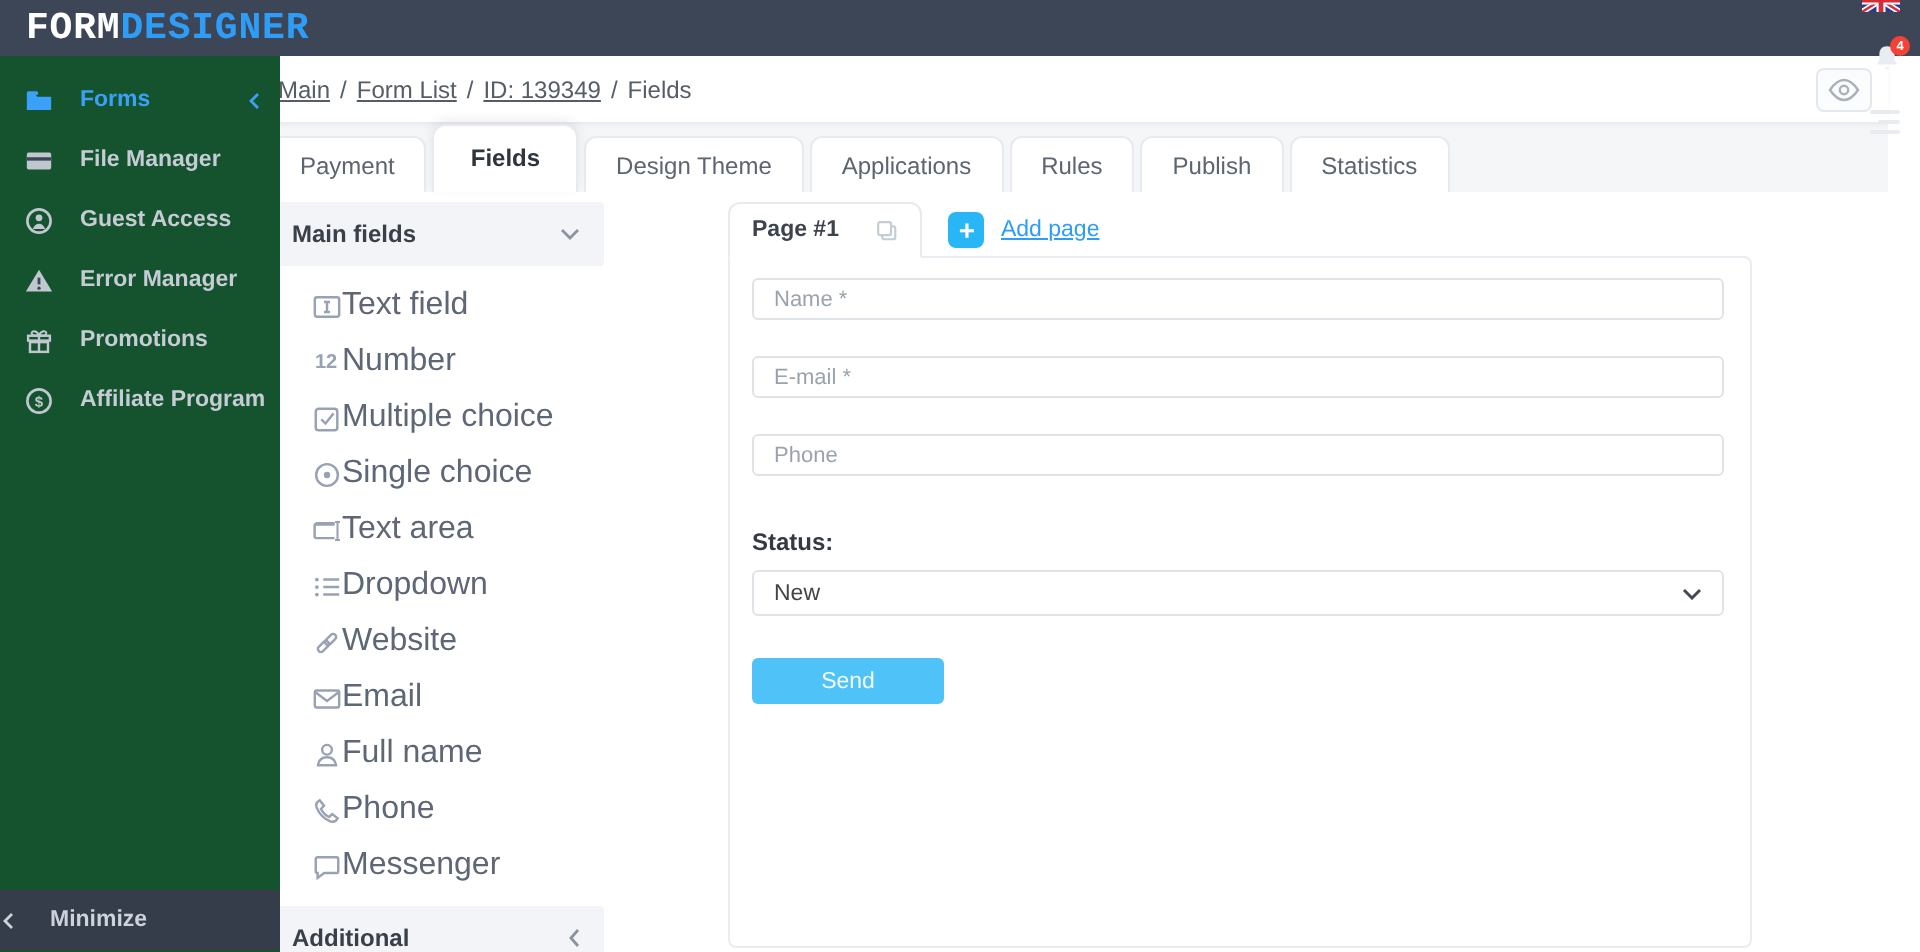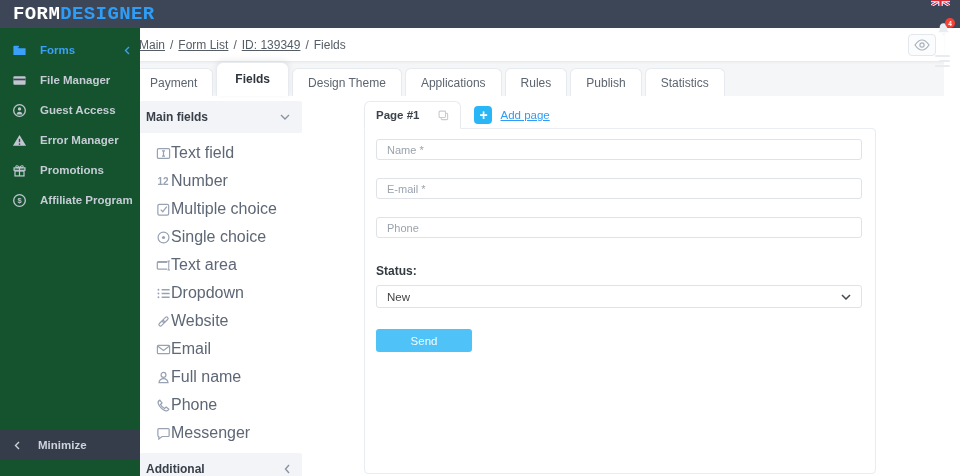--- a/index.html
+++ b/index.html
@@ -22,21 +22,21 @@
   .burger i:nth-child(1){ width:15px; } .burger i:nth-child(2){ width:11px; } .burger i:nth-child(3){ width:15px; }
 
   
   .sidebar { position:absolute; top:28px; left:0; width:140px; height:448px; background:#14532d; z-index:20; }
   .side-item { display:flex; align-items:center; height:30px; padding:0 10px 0 12px; cursor:pointer; color:#c6ccd6; font-size:11.5px; font-weight:700; }
   .side-item .si { margin-right:13px; flex:0 0 auto; }
   .side-item .lbl { flex:1 1 auto; white-space:nowrap; }
   .side-item.active { color:#3ba0f8; }
   .side-item.first { margin-top:7px; }
   .chev-l { flex:0 0 auto; }
-  .minimize { position:absolute; bottom:16px; left:0; width:140px; height:30px; background:#353d4a; display:flex; align-items:center; padding-left:14px; color:#cdd3db; font-size:11.5px; font-weight:700; cursor:pointer; }
+  .minimize { position:absolute; bottom:1px; left:0; width:140px; height:30px; background:#353d4a; display:flex; align-items:center; padding-left:1px; color:#cdd3db; font-size:11.5px; font-weight:700; cursor:pointer; }
   .minimize .lbl { margin-left:18px; }
 
   
   .main { position:absolute; top:28px; left:124px; width:820px; height:448px; background:#f4f6f8; }
   .crumbbar { position:relative; height:34px; background:#fff; border-bottom:1px solid #e9ecef; box-shadow:0 1px 2px rgba(0,0,0,.04); display:flex; align-items:center; padding-left:15px; }
   .crumb { font-size:12px; color:#555d66; }
   .crumb a { color:#555d66; text-decoration:underline; cursor:pointer; }
   .crumb .sep { margin:0 5px; text-decoration:none; }
   .eye-btn { position:absolute; right:8px; top:6px; width:28px; height:22px; background:#fbfcfd; border:1px solid #e4e8ec; border-radius:4px; display:flex; align-items:center; justify-content:center; cursor:pointer; }
 

